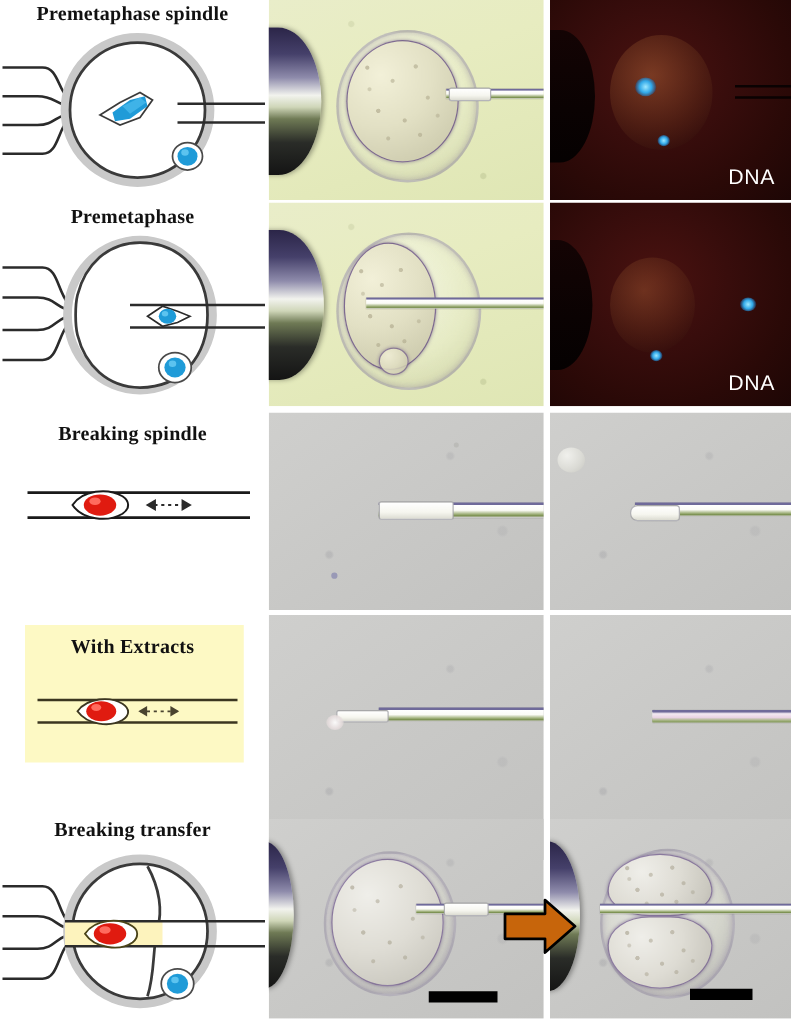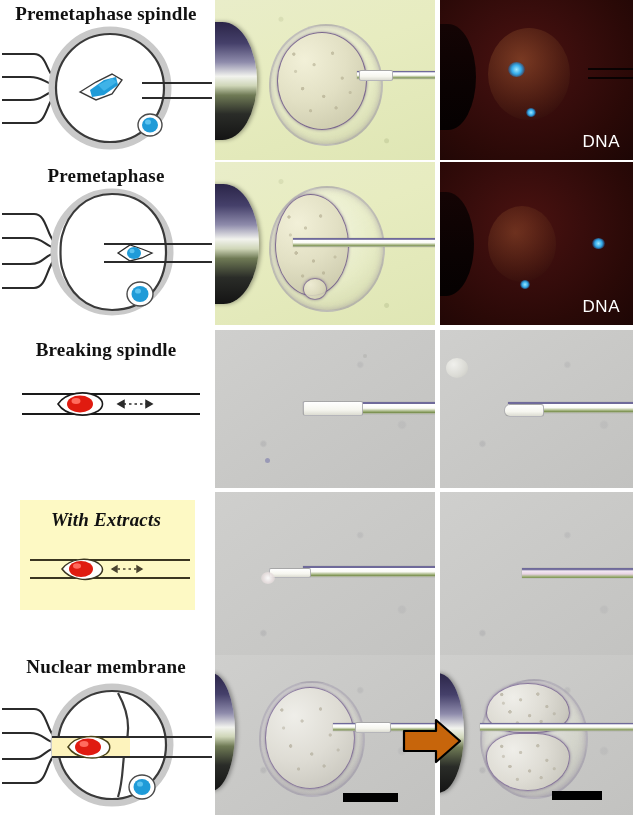--- a/index.html
+++ b/index.html
@@ -4,36 +4,36 @@
 <style>
   html,body{margin:0;padding:0;background:#ffffff;}
   body{width:633px;height:815px;overflow:hidden;
        font-family:"Liberation Serif",serif;}
   .figure{position:relative;width:633px;height:815px;background:#fff;}
 
   .row{position:absolute;left:0;width:633px;}
   .r1{top:0;height:160px;}
   .r2{top:162px;height:163px;}
   .r3{top:330px;height:158px;}
-  .r4{top:492px;height:196px;font-style:italic;}
+  .r4{top:492px;height:196px;}
   .r5{top:655px;height:160px;}
 
   
   .col-diagram{position:absolute;left:0;top:0;width:212px;height:100%;}
   .col-mid{position:absolute;left:215px;top:0;width:220px;height:100%;overflow:hidden;}
   .col-right{position:absolute;left:440px;top:0;width:193px;height:100%;overflow:hidden;}
 
   
   .pic-a{position:absolute;left:215px;top:0;width:220px;height:100%;overflow:hidden;}
   .pic-b{position:absolute;left:440px;top:0;width:193px;height:100%;overflow:hidden;}
 
   
   .panel-label{
     font-family:"Liberation Serif",serif;
-    font-weight:bold;font-size:19px;color:#111;
+    font-weight:bold;font-size:16px;color:#111;
     text-align:center;line-height:1;letter-spacing:.2px;
     white-space:nowrap;
   }
   .lbl-pos{position:absolute;left:0;width:212px;}
 
   
   .extract-box{
     position:absolute;left:20px;top:8px;width:175px;height:110px;
     background:#fdf9c4;
   }
@@ -363,21 +363,21 @@
       <div class="pipette" style="left:82px;top:76px;width:115px;height:10px;"></div>
       <div style="position:absolute;left:82px;top:76px;width:115px;height:10px;
                   background:linear-gradient(180deg,#6f6a9a 0%,#6f6a9a 14%,#f3eaf2 30%,#e8d3e4 60%,#9fb07a 86%,#7c9152 100%);"></div>
     </div>
 
   </div>
 
   <div class="row r5">
 
     <div class="col-diagram">
-      <div class="lbl-pos panel-label" style="top:2px;">Nuclear membrane</div>
+      <div class="lbl-pos panel-label" style="top:2px;">Breaking transfer</div>
 
       <svg class="diagram-svg" style="top:22px;" width="212" height="136" viewBox="0 0 212 136">
         <g fill="none" stroke="#2b2b2b" stroke-width="2.1">
           <path d="M2,32 H34 C46,32 46,50 54,60"></path>
           <path d="M2,56 H30 C42,56 44,62 52,65"></path>
           <path d="M2,106 H34 C46,106 46,88 54,78"></path>
           <path d="M2,82 H30 C42,82 44,75 52,72"></path>
         </g>
         <circle cx="112" cy="68" r="58" fill="none" stroke="#c9c9c9" stroke-width="7"></circle>
         <circle cx="112" cy="68" r="54" fill="#ffffff" stroke="#3a3a3a" stroke-width="2.2"></circle>

